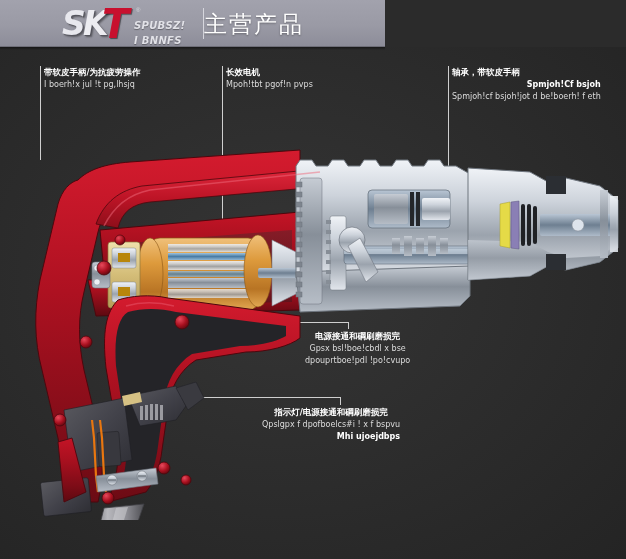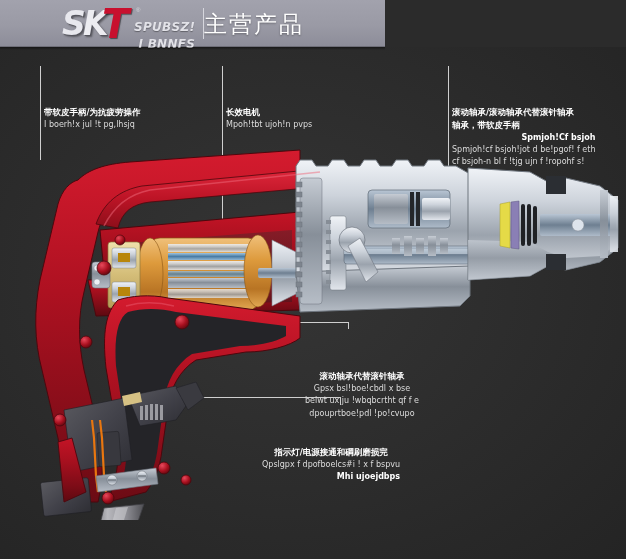--- a/index.html
+++ b/index.html
@@ -47,39 +47,38 @@
     left:40px; top:-1px; font-size:40px; color:#c8102e;
     text-shadow:1px 1px 1px rgba(0,0,0,.5);
   }
   #logo-reg {
     position:absolute; left:74px; top:2px;
     font-size:6px; color:#d8d8de;
   }
   #logo-sub {
     position:absolute; left:72px; top:14px;
     font-family:"DejaVu Sans", sans-serif;
-    font-size:12px; font-weight:bold; font-style:italic;
+    font-size:10px; font-weight:bold; font-style:italic;
     color:#e2e2e8; line-height:1.45; letter-spacing:.3px;
     white-space:nowrap;
     text-shadow:0 1px 1px rgba(0,0,0,.35);
-    text-align:right;
   }
   #header-divider {
     position:absolute; left:203px; top:8px; width:1px; height:31px;
     background:#d6d6dd;
   }
   #header-title {
     position:absolute; left:204px; top:9px;
     font-size:23px; color:#ffffff; letter-spacing:2px;
     font-family:"DejaVu Sans", sans-serif;
     text-shadow:0 1px 2px rgba(0,0,0,.35);
   }
 
   
-  .callout { position:absolute; color:#e9e9e9;margin-top:40px; }
+  .callout { position:absolute; color:#e9e9e9; }
   .callout .c-title {
     font-size:8.5px; font-weight:bold; color:#ffffff;
     line-height:1.5; white-space:nowrap;
     font-family:"DejaVu Sans", sans-serif;
   }
   .callout .c-line {
     font-size:8px; color:#dcdcdc; line-height:1.55;
     white-space:nowrap;
     font-family:"DejaVu Sans", sans-serif;
   }
@@ -143,35 +142,32 @@
 <div class="leader" id="leader-led-h"></div>
 <div class="leader" id="leader-led-v"></div>
 
 <div class="callout" id="callout-handle">
   <div class="c-title">带软皮手柄/为抗疲劳操作</div>
   <div class="c-line">I  boerh!x jul !t pg,lhsjq</div>
 </div>
 
 <div class="callout" id="callout-motor">
   <div class="c-title">长效电机</div>
-  <div class="c-line">Mpoh!tbt ujoh!n pvps</div>
+  <div class="c-line">Mpoh!tbt pgof!n pvps</div>
 </div>
 
 <div class="callout c-bold-line" id="callout-bearing">
-  <div class="c-title">滚动轴承/滚动轴承代替滚针轴承</div>
   <div class="c-title">轴承，带软皮手柄</div>
   <div class="c-line em">Spmjoh!Cf bsjoh</div>
-  <div class="c-line">Spmjoh!cf bsjoh!jot d be!pgof! f eth</div>
-  <div class="c-line">cf bsjoh-n bl f !tjg ujn f !ropohf s!</div>
+  <div class="c-line">Spmjoh!cf bsjoh!jot d be!boerh! f eth</div>
 </div>
 
 <div class="callout align-center" id="callout-switch">
-  <div class="c-title">滚动轴承代替滚针轴承</div>
+  <div class="c-title">电源接通和碙刷磨损完</div>
   <div class="c-line">Gpsx bsl!boe!cbdl x bse</div>
-  <div class="c-line">belwt ux ju !wbqbcrtht qf f e</div>
   <div class="c-line">dpouprtboe!pdl !po!cvupo</div>
 </div>
 
 <div class="callout align-center c-bold-line" id="callout-led">
   <div class="c-title">指示灯/电源接通和碙刷磨损完</div>
   <div class="c-line">Qpslgpx f dpofboelcs#i ! x f bspvu</div>
   <div class="c-line em">Mhi ujoejdbps</div>
 </div>
 
 <svg id="drill" viewBox="0 0 626 400" xmlns="http://www.w3.org/2000/svg">

